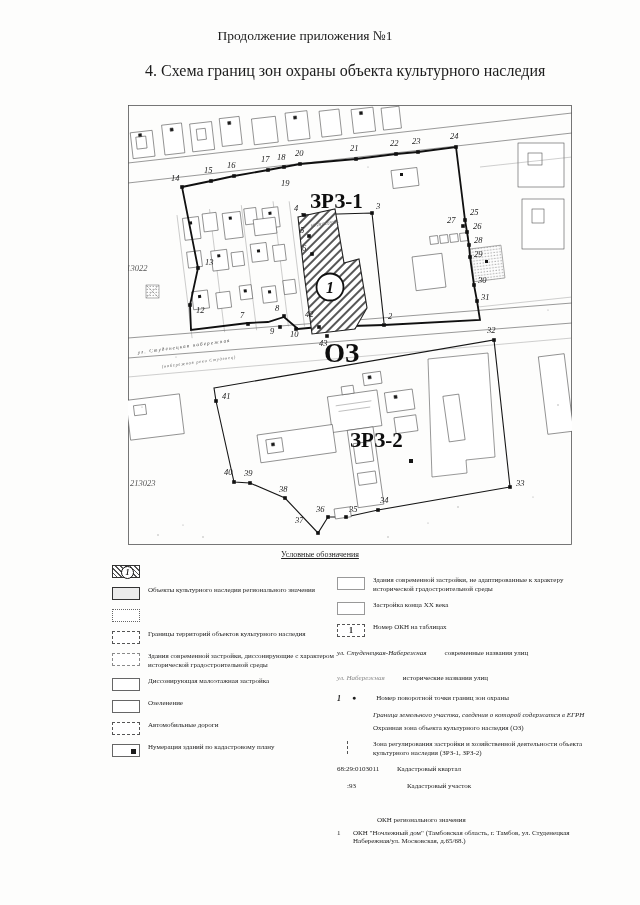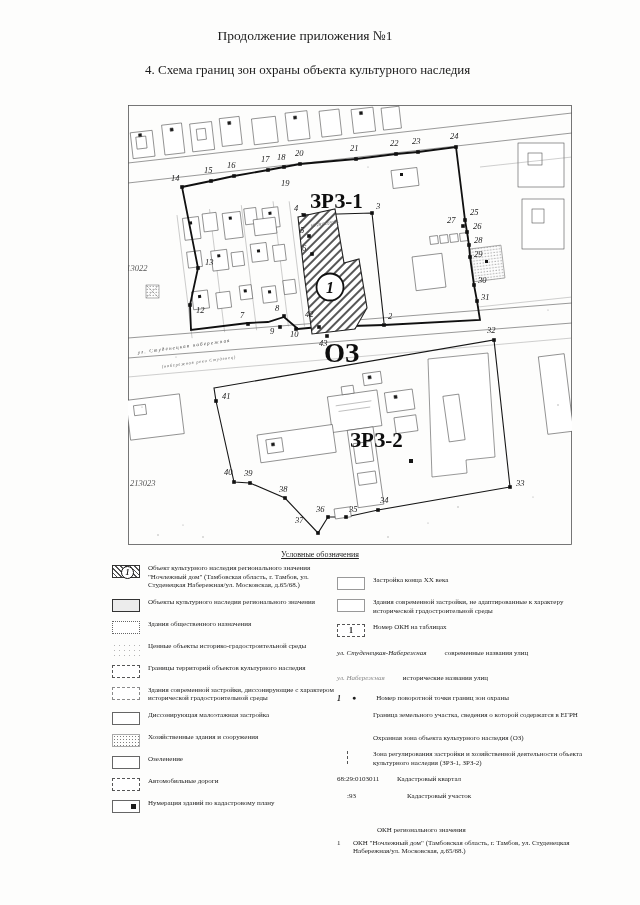--- a/index.html
+++ b/index.html
@@ -2,21 +2,21 @@
 <html><head>
 <meta charset="utf-8">
 <style>
   html,body{margin:0;padding:0;}
   body{
     width:640px;height:905px;background:#ffffff;position:relative;
     font-family:"Liberation Serif", serif;color:#1c1c1c;overflow:hidden;
   }
   .page{position:absolute;inset:0;background:#fdfdfc;}
   .header-right{position:absolute;top:28px;left:0;width:610px;text-align:center;font-size:13.5px;}
-  .section-title{position:absolute;top:62px;left:145px;font-size:13px;}
+  .section-title{position:absolute;top:62px;left:145px;font-size:16px;}
 
   
   .map-wrap{position:absolute;left:128px;top:105px;width:444px;height:440px;}
   .map-wrap svg{position:absolute;inset:0;}
   .thin{stroke:#444;stroke-width:.55;fill:#fff;}
   .thinner{stroke:#777;stroke-width:.35;fill:none;}
   .bold-b{stroke:#101010;stroke-width:1.8;fill:none;}
   .mid-b{stroke:#161616;stroke-width:1.1;fill:none;}
   .dash-b{stroke:#161616;stroke-width:1.3;fill:none;stroke-dasharray:4 3;}
   .street{stroke:#555;stroke-width:.6;fill:none;}
@@ -321,91 +321,81 @@
     </svg>
   </div>
 
   <div class="legend-heading">Условные обозначения</div>
 
   <div class="col col-left">
     <div class="lg-row">
       <span class="lg-icon i-hatch">
           <span class="circ">1</span>
         </span>
-      <span class="lg-text">Объект культурного наследия регионального значения "Ночлежный дом" (Тамбовская область, г. Тамбов, ул. Студенецкая Набережная/ул. Московская, д.65/68.)</span>
     </div>
     <div class="lg-row">
       <span class="lg-icon i-bold"></span>
       <span class="lg-text">Объекты культурного наследия регионального значения</span>
     </div>
     <div class="lg-row">
       <span class="lg-icon i-dotted"></span>
-      <span class="lg-text">Здания общественного назначения</span>
-    </div>
-    <div class="lg-row">
-      <span class="lg-icon i-faint"></span>
-      <span class="lg-text">Ценные объекты историко-градостроительной среды</span>
     </div>
     <div class="lg-row">
       <span class="lg-icon i-dashed"></span>
       <span class="lg-text">Границы территорий объектов культурного наследия</span>
     </div>
     <div class="lg-row">
       <span class="lg-icon i-dashlight"></span>
       <span class="lg-text">Здания современной застройки, диссонирующие с характером исторической градостроительной среды</span>
     </div>
     <div class="lg-row">
       <span class="lg-icon i-solid"></span>
       <span class="lg-text">Диссонирующая малоэтажная застройка</span>
     </div>
     <div class="lg-row">
-      <span class="lg-icon i-stipple"></span>
-      <span class="lg-text">Хозяйственные здания и сооружения</span>
-    </div>
-    <div class="lg-row">
       <span class="lg-icon i-solid"></span>
       <span class="lg-text">Озеленение</span>
     </div>
     <div class="lg-row">
       <span class="lg-icon i-dashed"></span>
       <span class="lg-text">Автомобильные дороги</span>
     </div>
     <div class="lg-row">
       <span class="lg-icon i-numbox"></span>
       <span class="lg-text">Нумерация зданий по кадастровому плану</span>
     </div>
   </div>
 
   <div class="col col-right">
     <div class="lg-row">
       <span class="lg-icon i-plain"></span>
+      <span class="lg-text">Здания современной застройки, не адаптированные к характеру исторической градостроительной среды</span>
+    </div>
+    <div class="lg-row">
+      <span class="lg-icon i-plain"></span>
       <span class="lg-text">Застройка конца XX века</span>
-    </div>
-    <div class="lg-row">
-      <span class="lg-icon i-plain"></span>
-      <span class="lg-text">Здания современной застройки, не адаптированные к характеру исторической градостроительной среды</span>
     </div>
     <div class="lg-row" style="margin-bottom:12px;">
       <span class="lg-icon i-okn-num">1</span>
       <span class="lg-text">Номер ОКН на таблицах</span>
     </div>
     <div class="lg-row" style="margin-bottom:16px;">
       <span class="sample-modern">ул. Студенецкая-Набережная</span>
       <span class="lg-text">современные названия улиц</span>
     </div>
     <div class="lg-row" style="margin-bottom:12px;">
       <span class="sample-historic">ул. Набережная</span>
       <span class="lg-text">исторические названия улиц</span>
     </div>
     <div class="lg-row">
       <span class="pt-sample">1</span>
       <span class="pt-bullet">●</span>
       <span class="lg-text">Номер поворотной точки границ зон охраны</span>
     </div>
-    <div class="lg-row indent" style="margin-bottom:14px;">
+    <div class="lg-row indent" style="margin-bottom:4px;font-style:italic;">
       <span class="lg-text">Граница земельного участка, сведения о которой содержатся в ЕГРН</span>
     </div>
     <div class="lg-row indent">
       <span class="lg-text">Охранная зона объекта культурного наследия (ОЗ)</span>
     </div>
     <div class="lg-row">
       <span class="lg-icon i-zrz"></span>
       <span class="lg-text">Зона регулирования застройки и хозяйственной деятельности объекта культурного наследия (ЗРЗ-1, ЗРЗ-2)</span>
     </div>
     <div class="lg-row">

